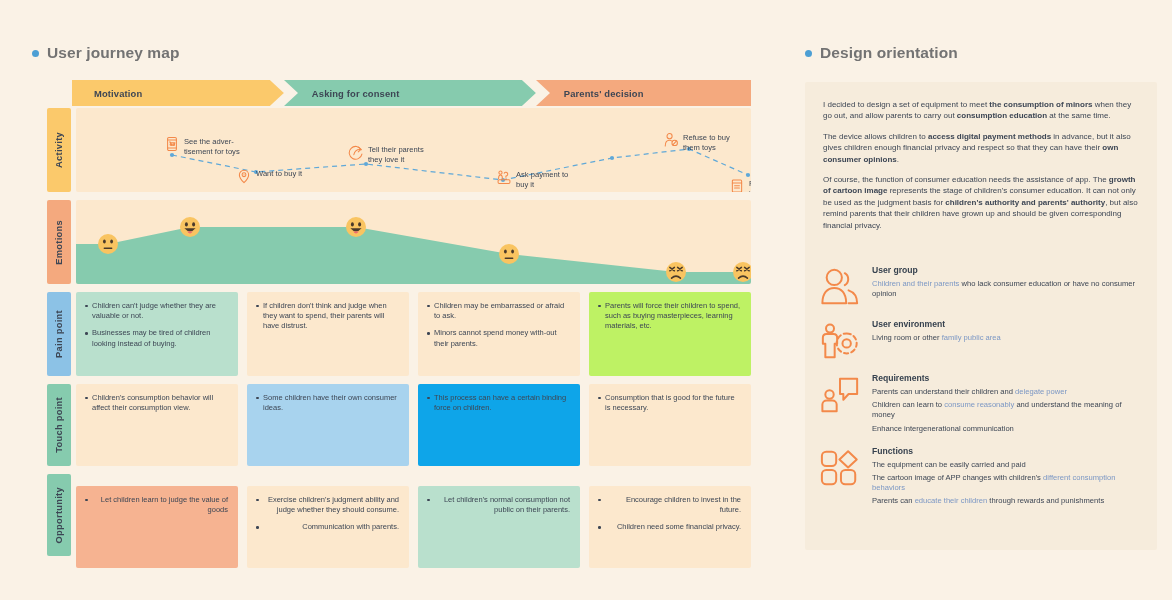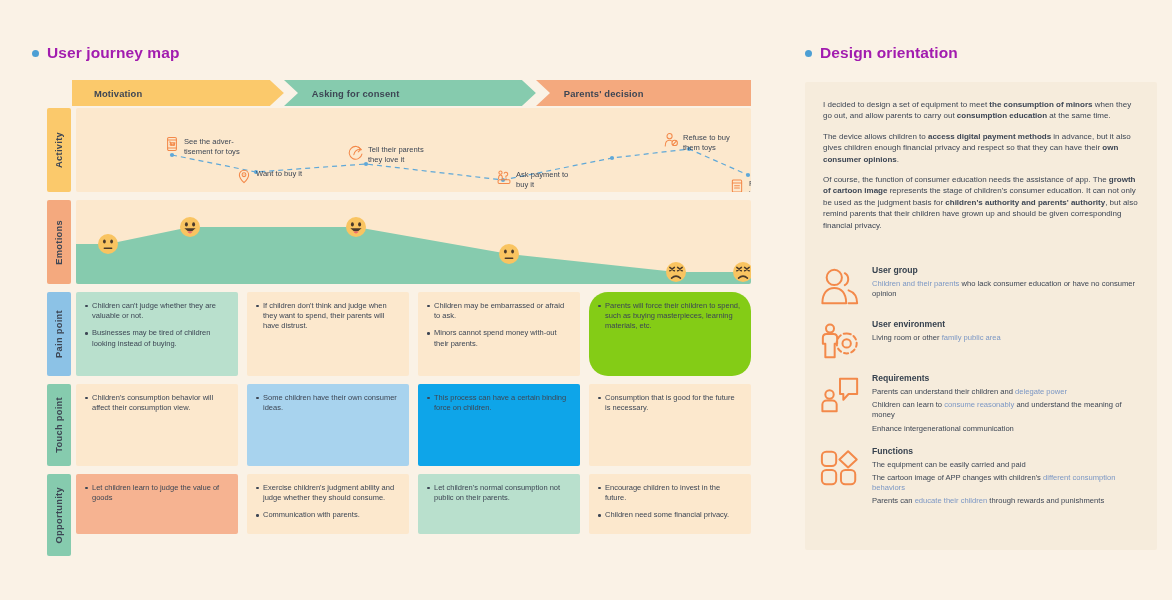--- a/index.html
+++ b/index.html
@@ -8,21 +8,21 @@
     background:#faf2e6;
     font-family:"Liberation Sans", sans-serif;
     color:#3d4654;
     overflow:hidden;
   }
   .page{position:relative;width:1172px;height:600px;}
 
   
   .sec-title{
     position:absolute;
-    font-size:15.5px;font-weight:bold;color:#a21caf;
+    font-size:15.5px;font-weight:bold;color:#737373;
     letter-spacing:.1px;
     display:flex;align-items:center;gap:8px;
   }
   .dot{
     width:7px;height:7px;border-radius:50%;
     background:#4c9fd4;display:inline-block;flex:none;
   }
 
   
   #journey{position:absolute;left:0;top:0;width:790px;height:600px;}
@@ -284,21 +284,21 @@
           <ul>
             <li>If children don't think and judge when they want to spend, their parents will have distrust.</li>
           </ul>
         </div>
         <div class="card" style="background: rgb(252, 232, 205);">
           <ul>
             <li>Children may be embarrassed or afraid to ask.</li>
             <li>Minors cannot spend money with-out their parents.</li>
           </ul>
         </div>
-        <div class="card" style="background: #84cc16; border-radius: 19px;">
+        <div class="card" style="background: #bef264;">
           <ul>
             <li>Parents will force their children to spend, such as buying masterpieces, learning materials, etc.</li>
           </ul>
         </div>
       </div>
     <div class="cardrow" id="row-touch" style="top: 384px; height: 82px;">
         <div class="card" style="background: rgb(252, 232, 205);">
           <ul>
             <li>Children's consumption behavior will affect their consumption view.</li>
           </ul>
@@ -312,21 +312,21 @@
           <ul>
             <li>This process can have a certain binding force on children.</li>
           </ul>
         </div>
         <div class="card" style="background: rgb(252, 232, 205);">
           <ul>
             <li>Consumption that is good for the future is necessary.</li>
           </ul>
         </div>
       </div>
-    <div class="cardrow" id="row-opp" style="top: 474px; height: 60px;">
+    <div class="cardrow" id="row-opp" style="top: 486px; height: 82px; text-align: right;">
         <div class="card" style="background: rgb(246, 179, 145);">
           <ul>
             <li>Let children learn to judge the value of goods</li>
           </ul>
         </div>
         <div class="card" style="background: rgb(252, 232, 205);">
           <ul>
             <li>Exercise children's judgment ability and judge whether they should consume.</li>
             <li>Communication with parents.</li>
           </ul>

